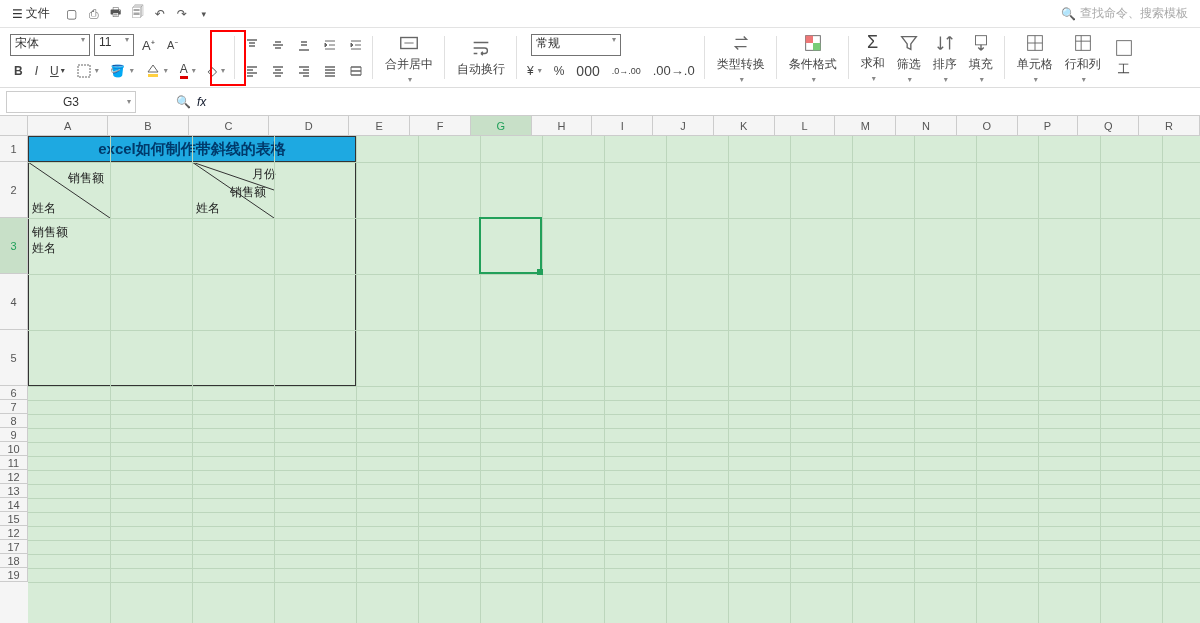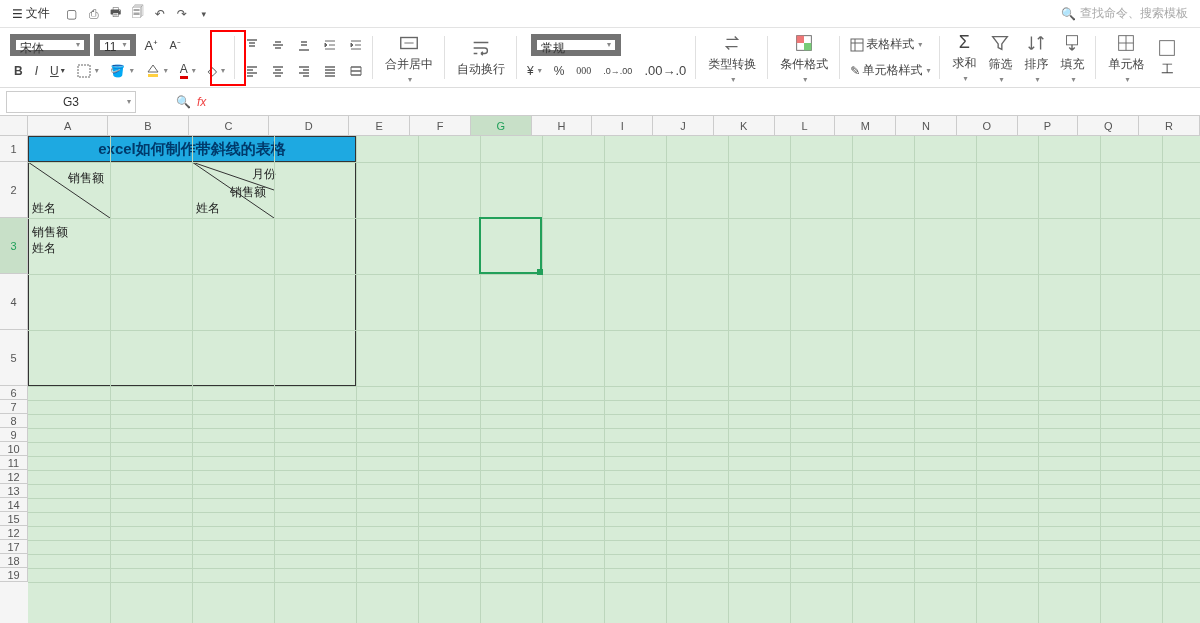--- a/index.html
+++ b/index.html
@@ -18,30 +18,30 @@
 
 .ribbon { height:60px; display:flex; align-items:stretch; border-bottom:1px solid #ddd; padding:0 4px; }
 .rgroup { display:flex; flex-direction:column; justify-content:center; padding:0 6px; position:relative; }
 .rgroup:not(:last-child)::after { content:""; position:absolute; right:0; top:8px; bottom:8px; width:1px; background:#e0e0e0; }
 .rrow { display:flex; align-items:center; gap:4px; height:26px; }
 .rbtn { display:flex; align-items:center; gap:2px; padding:2px 4px; cursor:pointer; color:#444; white-space:nowrap; }
 .rbtn svg { width:14px; height:14px; }
 .bigbtn { display:flex; flex-direction:column; align-items:center; justify-content:center; padding:2px 6px; cursor:pointer; gap:2px; color:#444; }
 .bigbtn svg { width:22px; height:22px; }
 .dd::after { content:"▾"; font-size:8px; margin-left:2px; color:#888; }
-.font-select { border:6px solid #737373; height:22px; padding:0 14px 0 4px; font-size:12px; min-width:80px; background:#fff; position:relative; }
+.font-select { border:1px solid #737373; height:22px; padding:0 14px 0 4px; font-size:12px; min-width:80px; background:#fff; position:relative; }
 .font-select.small { min-width:40px; }
 .redbox { position:absolute; border:2px solid #f00; pointer-events:none; }
 
 
 .fbar { height:28px; display:flex; align-items:center; border-bottom:1px solid #ccc; }
 .namebox { width:130px; border:1px solid #ccc; height:22px; margin-left:6px; padding:0 6px; display:flex; align-items:center; justify-content:center; position:relative; }
 .namebox::after { content:"▾"; position:absolute; right:4px; font-size:8px; color:#888; }
 .fbar .zoom-ic { margin-left:40px; color:#888; cursor:pointer; }
-.fbar .fx { margin-left:6px; font-style:italic; color:#ef4444; }
+.fbar .fx { margin-left:6px; font-style:italic; color:#0f172a; }
 .fbar .finput { flex:1; height:22px; margin-left:4px; }
 
 
 .grid-wrap { position:relative; height:507px; overflow:hidden; background:#d7ecd7; }
 .corner { position:absolute; left:0; top:0; width:28px; height:20px; background:#f5f5f5; border-right:1px solid #ccc; border-bottom:1px solid #ccc; z-index:3; }
 .colhdrs { position:absolute; top:0; left:28px; right:0; height:20px; display:flex; background:#f5f5f5; z-index:2; }
 .colhdr { border-right:1px solid #ccc; border-bottom:1px solid #ccc; display:flex; align-items:center; justify-content:center; color:#555; font-size:11px; cursor:pointer; }
 .colhdr.sel { background:#c8e0c8; color:#22a05a; }
 .rowhdrs { position:absolute; left:0; top:20px; bottom:0; width:28px; background:#f5f5f5; z-index:2; }
 .rowhdr { border-right:1px solid #ccc; border-bottom:1px solid #ccc; display:flex; align-items:center; justify-content:center; color:#555; font-size:11px; cursor:pointer; }
@@ -204,21 +204,21 @@
   </div>
 
   <div class="rgroup">
     <div class="rrow">
         <div class="font-select" style="min-width:90px;margin-left:8px;"><span>常规</span><span style="position:absolute;right:4px;font-size:8px;color:#888">▾</span></div>
       </div>
     <div class="rrow">
       <div class="rbtn dd">¥</div>
       <div class="rbtn">%</div>
       <div class="rbtn">
-          <span style="font-size:10px;font-family:Liberation Serif, serif;">000</span>
+          <span style="font-size:14px;">000</span>
         </div>
       <div class="rbtn">
           <span style="font-size:9px;">.0→.00</span>
         </div>
       <div class="rbtn">
           <span style="font-size:13px;">.00→.0</span>
         </div>
     </div>
   </div>
   <div class="rgroup">
@@ -233,37 +233,20 @@
   <div class="rgroup">
     <div class="bigbtn dd">
       <svg viewBox="0 0 24 24">
           <rect x="4" y="4" width="16" height="16" fill="none" stroke="#666"></rect>
           <rect x="4" y="4" width="8" height="8" fill="#e77"></rect>
           <rect x="12" y="12" width="8" height="8" fill="#7c7"></rect>
         </svg>
       <span>条件格式</span>
     </div>
   </div>
-  <div class="rgroup">
-    <div class="rrow">
-        <div class="rbtn dd">
-          <svg width="14" height="14">
-            <rect x="1" y="1" width="12" height="12" fill="none" stroke="#666"></rect>
-            <path d="M1 5h12M5 1v12" stroke="#666"></path>
-          </svg>
-          <span>表格样式</span>
-        </div>
-      </div>
-    <div class="rrow">
-        <div class="rbtn dd">
-          <span>✎</span>
-          <span>单元格样式</span>
-        </div>
-      </div>
-  </div>
 
   <div class="rgroup">
     <div style="display:flex;">
       <div class="bigbtn dd">
           <span style="font-size:18px;">Σ</span>
           <span>求和</span>
         </div>
       <div class="bigbtn dd">
           <svg viewBox="0 0 24 24">
             <path d="M4 5h16l-6 8v6l-4-2v-4z" fill="none" stroke="#666" stroke-width="1.5"></path>
@@ -287,20 +270,27 @@
   </div>
 
   <div class="rgroup">
     <div style="display:flex;">
       <div class="bigbtn dd">
           <svg viewBox="0 0 24 24">
             <rect x="4" y="4" width="16" height="16" fill="none" stroke="#666"></rect>
             <path d="M4 12h16M12 4v16" stroke="#666"></path>
           </svg>
           <span>单元格</span>
+        </div>
+      <div class="bigbtn dd">
+          <svg viewBox="0 0 24 24">
+            <rect x="4" y="4" width="16" height="16" fill="none" stroke="#666"></rect>
+            <path d="M4 10h16M10 4v16" stroke="#666"></path>
+          </svg>
+          <span>行和列</span>
         </div>
       <div class="bigbtn">
           <svg viewBox="0 0 24 24">
             <rect x="4" y="4" width="16" height="16" fill="none" stroke="#666"></rect>
           </svg>
           <span>工</span>
         </div>
     </div>
   </div>
 </div>

